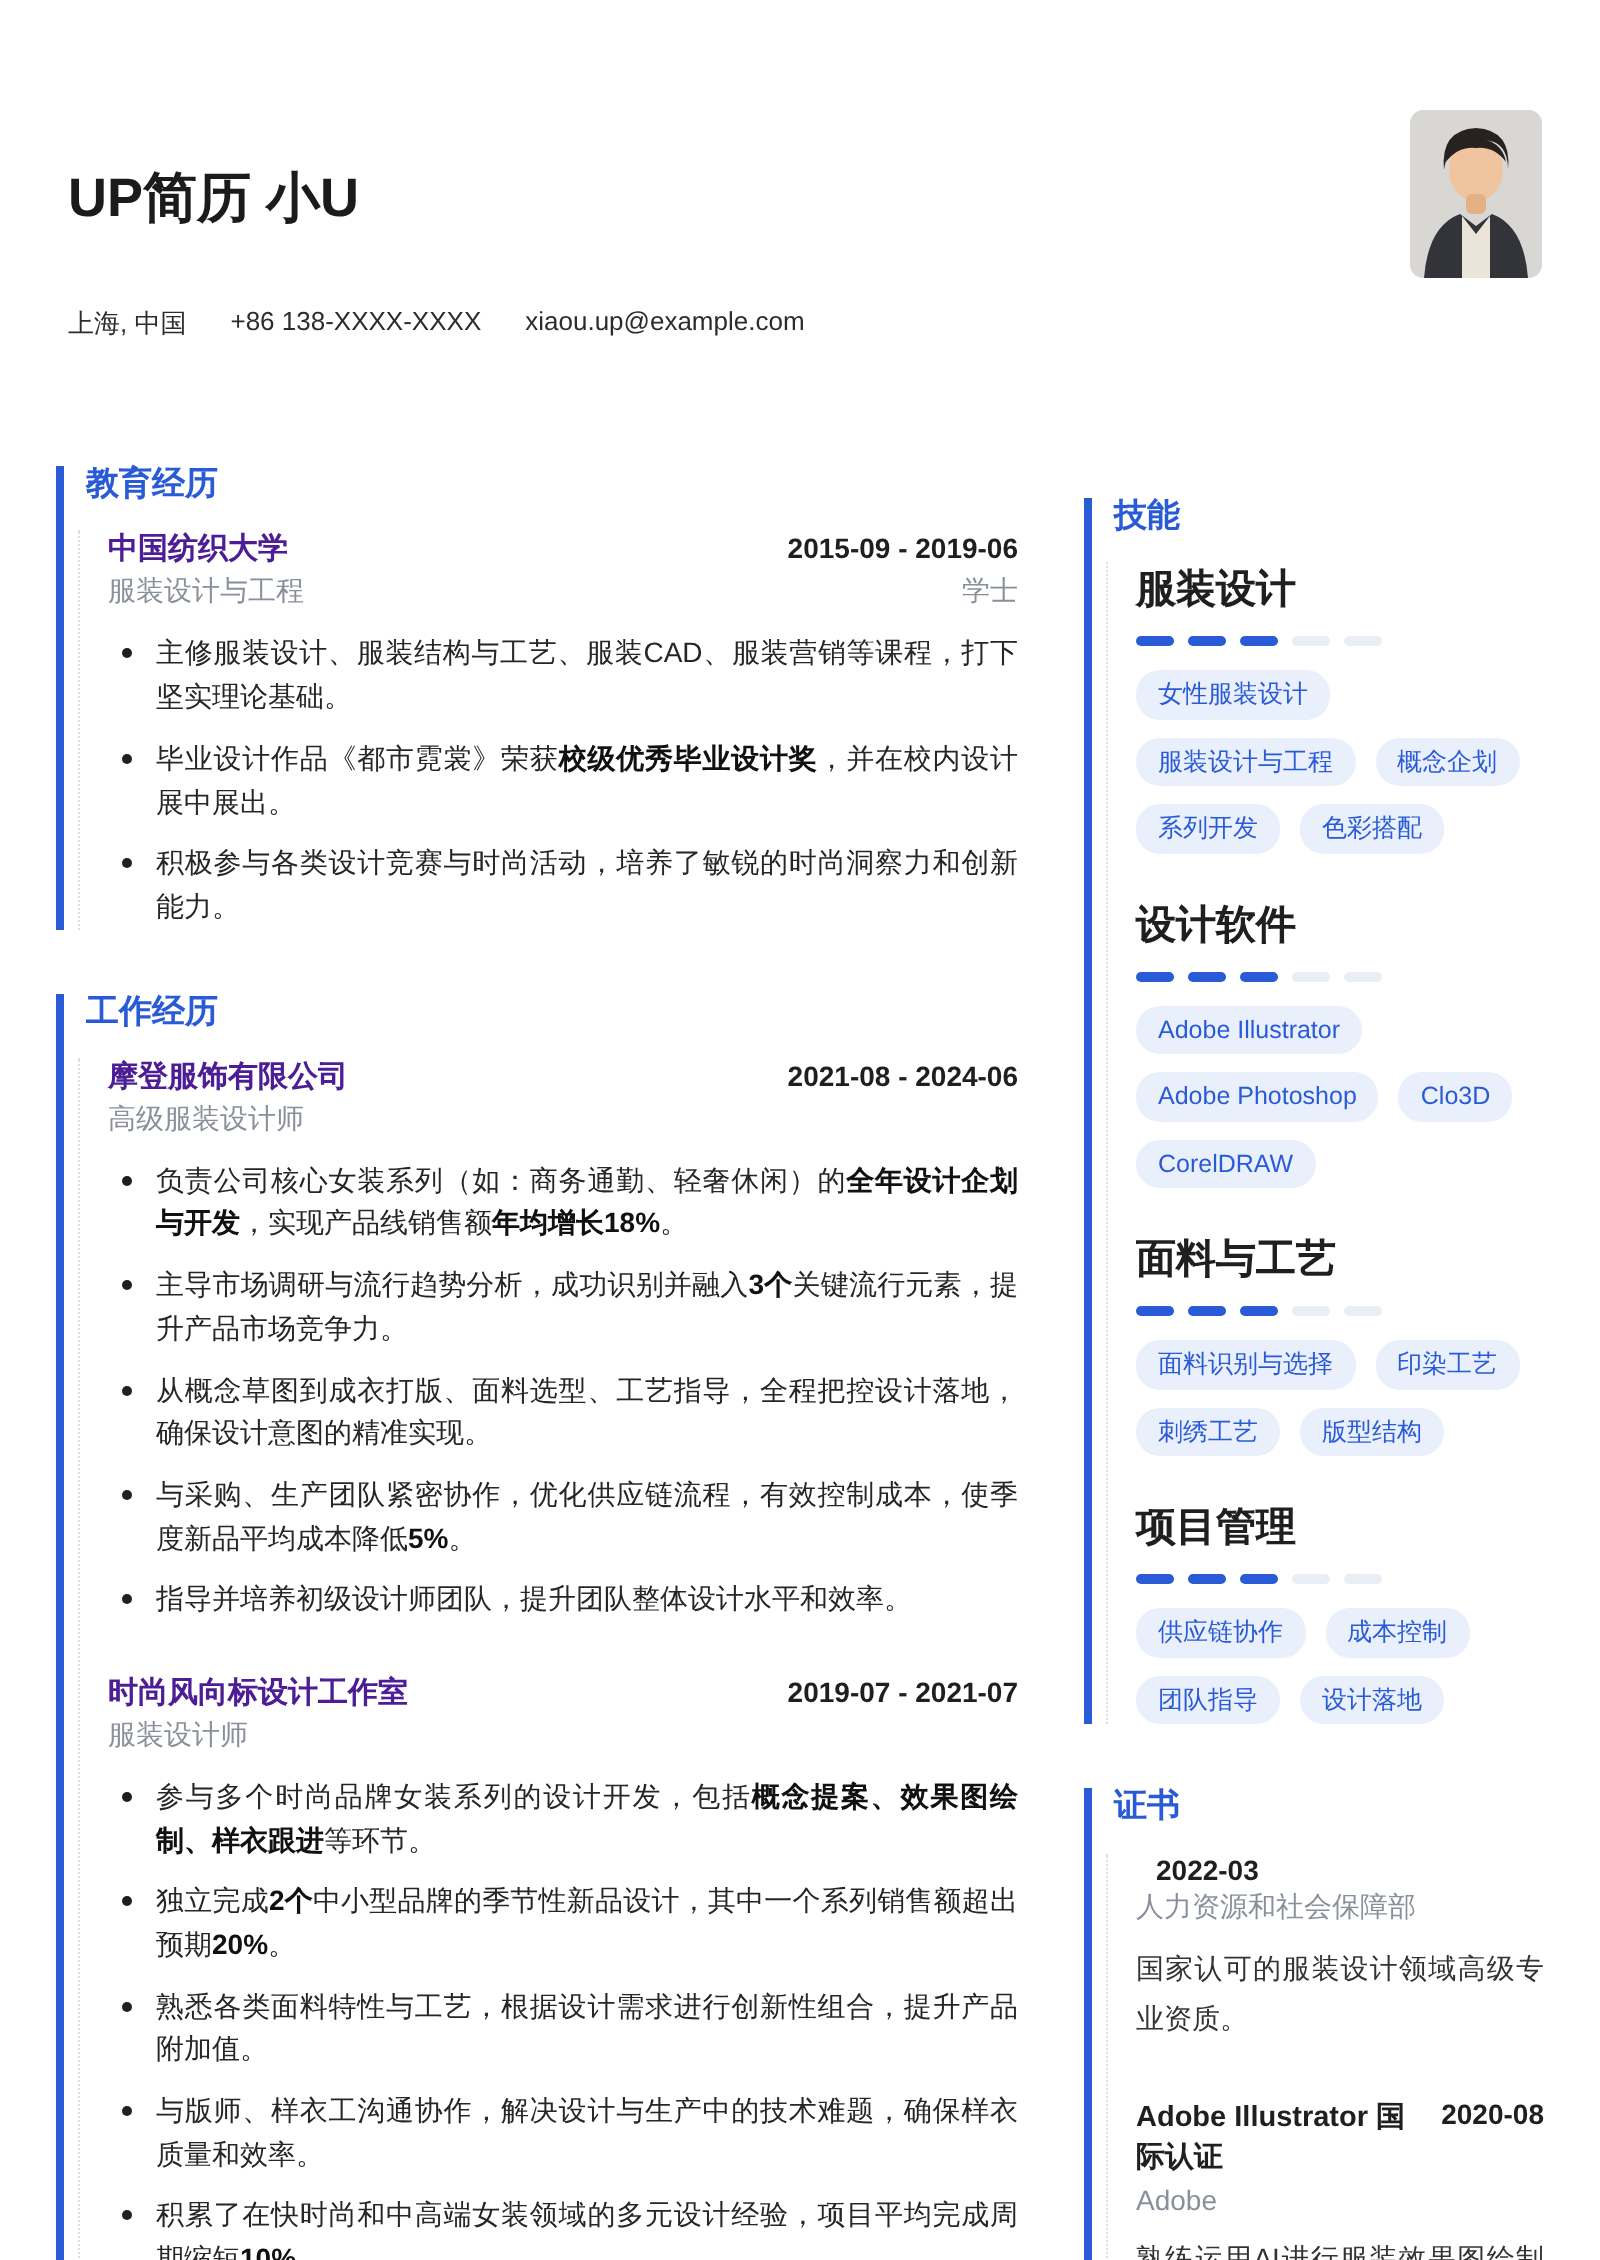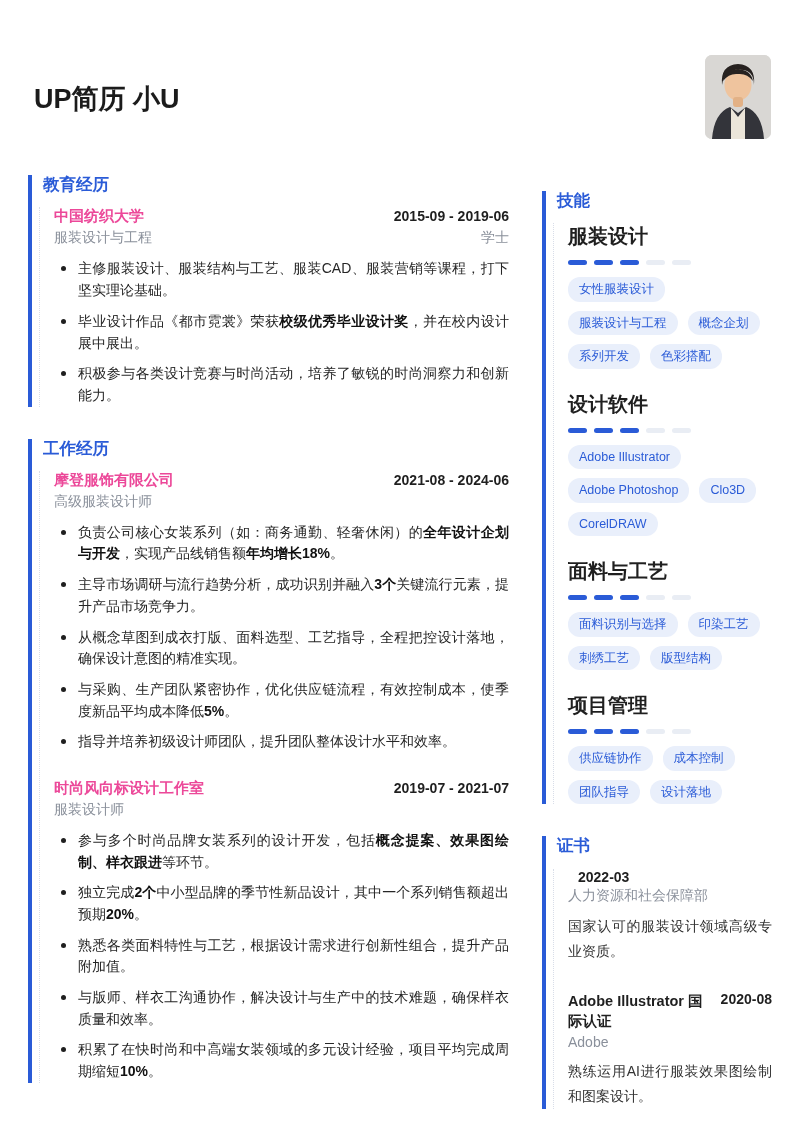--- a/index.html
+++ b/index.html
@@ -29,21 +29,21 @@
   .side{padding-top:16px;}
 
   
   .section{border-left:4px solid var(--accent);margin-bottom:32px;margin-top:32px;}
   .section h2{font-size:16.5px;font-weight:bold;color:var(--accent);margin-left:11px;line-height:1.1;}
   .section-body{margin-left:7px;border-left:1px dotted var(--dotted);padding-left:14px;margin-top:14px;}
 
   
   .entry + .entry{margin-top:26px;}
   .entry-head{display:flex;justify-content:space-between;align-items:baseline;}
-  .entry-org{font-size:15px;font-weight:bold;color:#ec4899;}
+  .entry-org{font-size:15px;font-weight:bold;color:#4c1d95;}
   .entry-date{font-size:14px;font-weight:bold;color:#1f1f1f;white-space:nowrap;margin-left:12px;}
   .entry-sub{display:flex;justify-content:space-between;font-size:14px;color:var(--muted);margin-top:3px;}
   ul.bullets{margin-top:11px;}
   ul.bullets li{position:relative;list-style:none;padding-left:24px;font-size:14px;line-height:1.55;margin-bottom:9px;text-align:justify;}
   ul.bullets li:last-child{margin-bottom:0;}
   ul.bullets li::before{content:"";position:absolute;left:7px;top:8px;width:5px;height:5px;border-radius:50%;background:#1f1f1f;}
   b{font-weight:bold;color:#111;}
 
   
   .skill-group{margin-bottom:22px;}
@@ -64,20 +64,25 @@
   .cred-issuer{font-size:14px;color:var(--muted);margin-top:2px;}
   .cred-desc{font-size:14px;color:#333;line-height:1.8;margin-top:9px;text-align:justify;}
 </style>
 </head>
 <body>
 
 <div class="page">
 
   <div class="header">
     <h1 class="name">UP简历 小U</h1>
+    <div class="contact">
+      <span>上海, 中国</span>
+      <span>+86 138-XXXX-XXXX</span>
+      <span>xiaou.up@example.com</span>
+    </div>
     <div class="photo">
       <svg viewBox="0 0 66 84" xmlns="http://www.w3.org/2000/svg">
         <rect x="0" y="0" width="66" height="84" fill="#d9d7d4"></rect>
         <path d="M17 30 Q15 10 33 9 Q51 10 49 30 Q49 19 42 16 Q34 13 26 17 Q18 21 17 30 Z" fill="#272220"></path>
         <ellipse cx="33" cy="30" rx="13.5" ry="15.5" fill="#efc49e"></ellipse>
         <path d="M18 26 Q20 15 33 14 Q46 15 48 26 Q42 18 33 19 Q24 18 18 26 Z" fill="#272220"></path>
         <rect x="28" y="42" width="10" height="10" rx="3" fill="#e2b186"></rect>
         <path d="M7 84 Q9 58 25 52 L33 58 L41 52 Q57 58 59 84 Z" fill="#33343a"></path>
         <path d="M26 53 L33 62 L40 53 L40 84 L26 84 Z" fill="#ebe5d9"></path>
       </svg>

